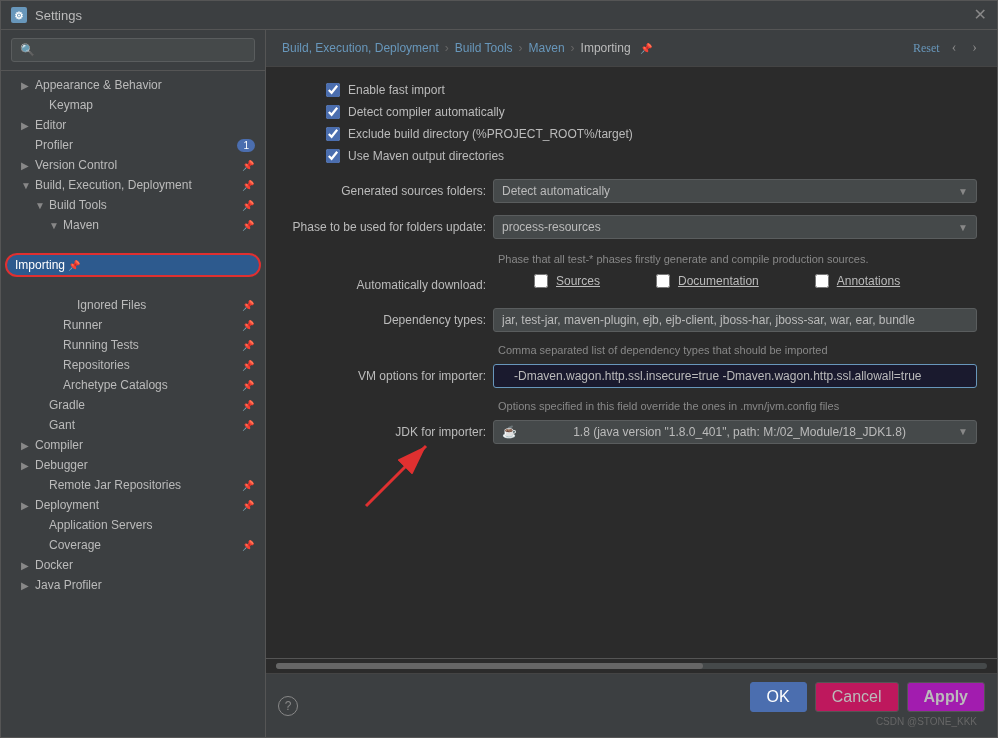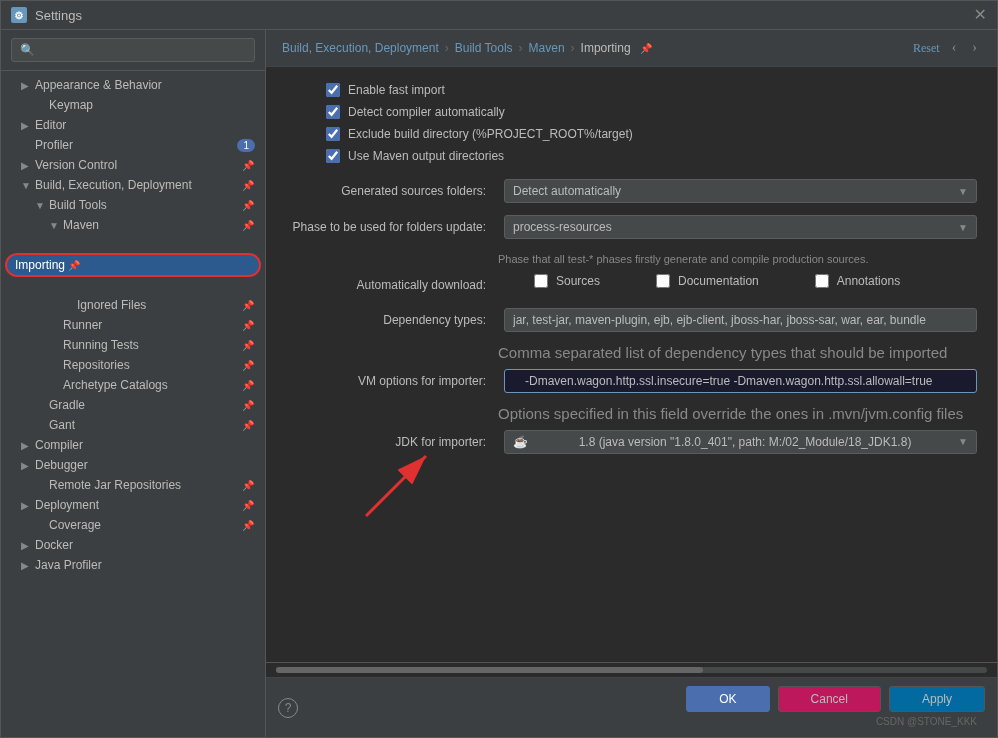--- a/index.html
+++ b/index.html
@@ -234,21 +234,21 @@
     }
 
     .checkbox-label {
       color: #bbbbbb;
       font-size: 12px;
     }
 
     .form-row {
       display: flex;
       align-items: center;
-      gap: 18px;
+      gap: 7px;
       margin-bottom: 12px;
     }
 
     .form-label {
       color: #bbbbbb;
       font-size: 12px;
       min-width: 200px;
       text-align: right;
     }
 
@@ -270,21 +270,21 @@
       justify-content: space-between;
     }
 
     .dropdown-arrow {
       color: #888;
       font-size: 10px;
     }
 
     .hint-text {
       color: #888;
-      font-size: 15px;
+      font-size: 11px;
       margin-left: 212px;
       margin-bottom: 8px;
     }
 
     .auto-download-row {
       display: flex;
       align-items: center;
       gap: 8px;
       margin-bottom: 12px;
     }
@@ -292,20 +292,21 @@
     .auto-download-label {
       min-width: 200px;
       text-align: right;
       color: #bbbbbb;
       font-size: 12px;
     }
 
     .checkbox-group {
       display: flex;
       gap: 16px;
+      text-decoration: underline;
     }
 
     .text-input {
       width: 100%;
       background: #45494a;
       border: 1px solid #5a5d5e;
       color: #bbbbbb;
       padding: 4px 8px;
       border-radius: 3px;
       font-size: 12px;
@@ -363,41 +364,42 @@
       font-size: 12px;
     }
 
     .btn-group {
       display: flex;
       gap: 8px;
       align-items: center;
     }
 
     .btn {
-      padding: 5px 32px;
+      padding: 5px 16px;
       border-radius: 3px;
-      font-size: 12px;
+      font-size: 16px;
       cursor: pointer;
       border: 1px solid #555;
     }
 
     .btn-ok {
       background: #4b6eaf;
       color: white;
       border-color: #4b6eaf;
     }
 
     .btn-cancel {
       background: #be185d;
       color: #bbbbbb;
     }
 
     .btn-apply {
-      background: #0369a1;
-      color: #bbbbbb;
+      background: #a21caf;
+      color: #bbbbbb;
+      font-weight: bold;
     }
 
     .watermark {
       color: #666;
       font-size: 10px;
       text-align: right;
       padding: 2px 8px;
     }
 
     
@@ -559,20 +561,24 @@
           <span>Remote Jar Repositories</span>
           <span class="pin-icon">📌</span>
         </div>
 
         <div class="tree-item indent-1">
           <span class="expand-arrow">▶</span>
           <span>Deployment</span>
           <span class="pin-icon">📌</span>
         </div>
 
+        <div class="tree-item indent-2">
+          <span class="expand-arrow"> </span>
+          <span>Application Servers</span>
+        </div>
 
         <div class="tree-item indent-2">
           <span class="expand-arrow"> </span>
           <span>Coverage</span>
           <span class="pin-icon">📌</span>
         </div>
 
         <div class="tree-item indent-1">
           <span class="expand-arrow">▶</span>
           <span>Docker</span>

